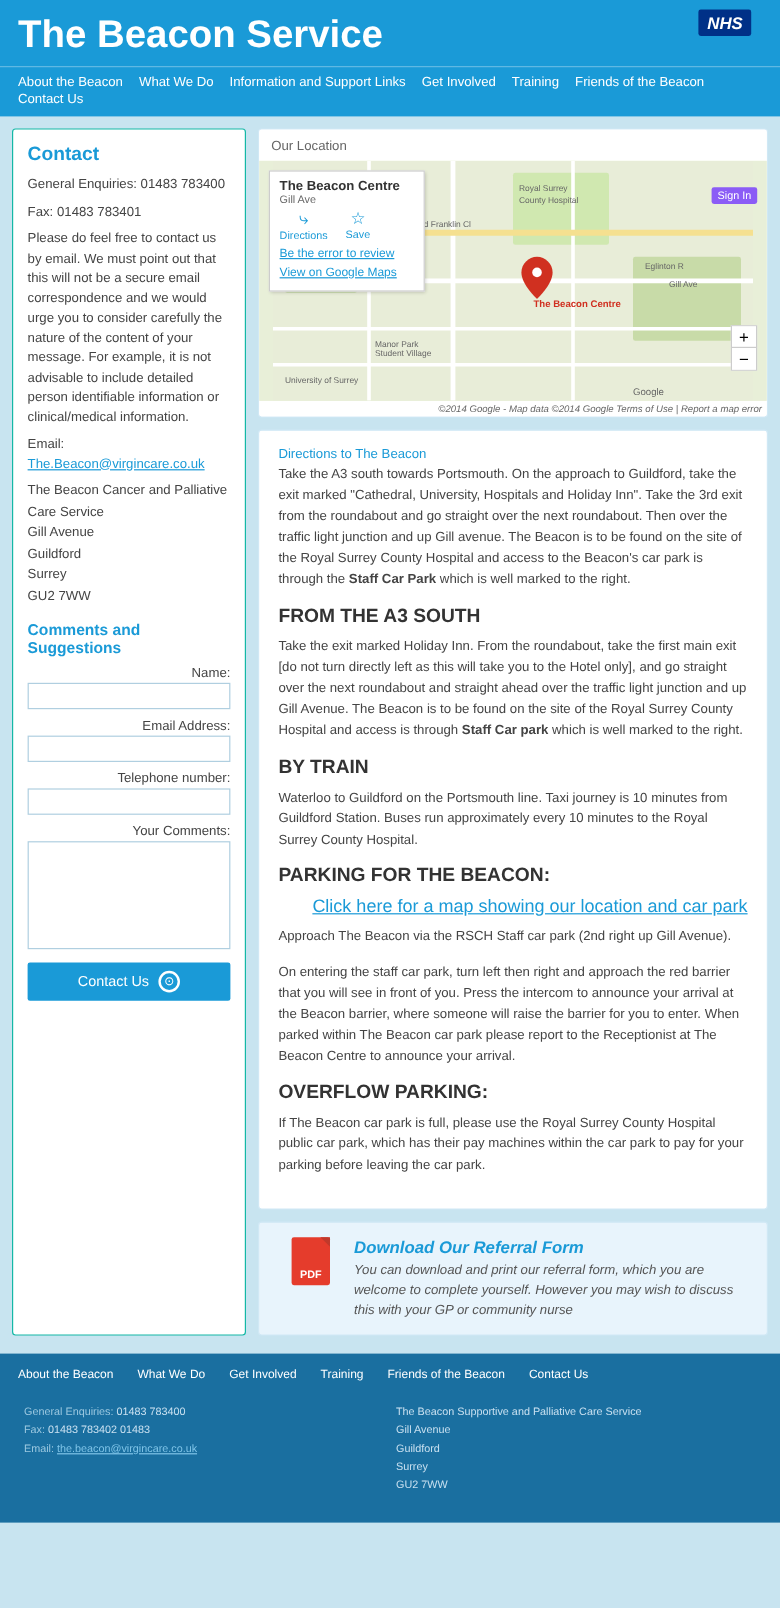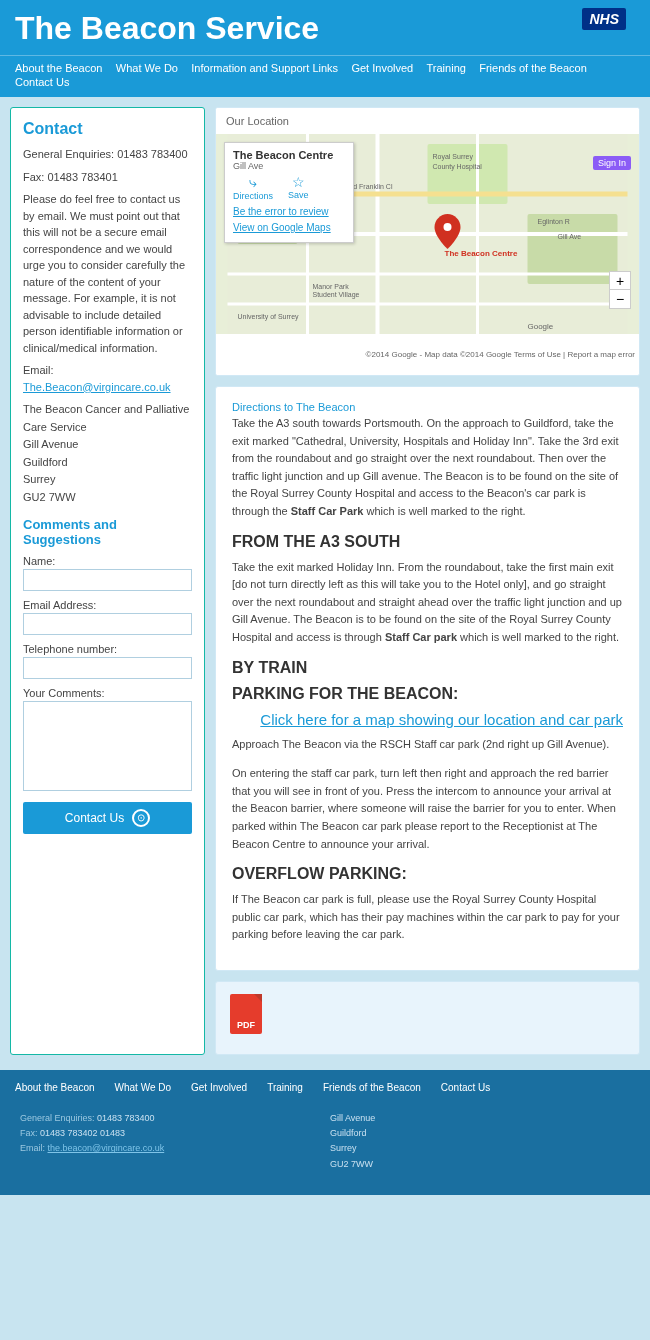--- a/index.html
+++ b/index.html
@@ -18,21 +18,21 @@
     .main-content { display: flex; gap: 10px; padding: 10px 10px; }
 
     
     .sidebar { background: #fff; border: 1px solid #14b8a6; border-radius: 3px; width: 195px; min-width: 195px; padding: 12px; }
     .sidebar h2 { color: #1a9ad7; font-size: 16px; margin-bottom: 8px; }
     .sidebar p { font-size: 11px; line-height: 1.5; margin-bottom: 6px; color: #444; }
     .sidebar a { color: #1a9ad7; font-size: 11px; }
     .sidebar .address { font-size: 11px; line-height: 1.6; color: #444; margin-bottom: 10px; }
     .sidebar h3 { color: #1a9ad7; font-size: 13px; margin-bottom: 8px; }
     .form-group { margin-bottom: 8px; }
-    .form-group label { display: block; font-size: 11px; color: #444; margin-bottom: 2px; }
+    .form-group label { display: block; font-size: 11px; color: #444; margin-bottom: 2px; text-align: right; }
     .form-group input[type="text"] { width: 100%; border: 1px solid #b0cfe0; padding: 3px 4px; font-size: 11px; height: 22px; }
     .form-group textarea { width: 100%; border: 1px solid #b0cfe0; padding: 3px 4px; font-size: 11px; height: 90px; resize: none; }
     .contact-btn { background: #1a9ad7; color: #fff; border: none; padding: 7px 20px; font-size: 12px; cursor: pointer; width: 100%; display: flex; align-items: center; justify-content: center; gap: 8px; border-radius: 2px; margin-top: 8px; }
     .contact-btn .btn-circle { width: 18px; height: 18px; border: 2px solid #fff; border-radius: 50%; display: flex; align-items: center; justify-content: center; font-size: 10px; }
 
     
     .right-content { flex: 1; }
 
     
     .map-box { background: #fff; border: 1px solid #d0e8f5; border-radius: 3px; margin-bottom: 10px; overflow: hidden; }
@@ -51,21 +51,21 @@
     
     .directions-box { background: #fff; border: 1px solid #d0e8f5; border-radius: 3px; padding: 14px 16px; margin-bottom: 10px; }
     .dir-subtitle { color: #1a9ad7; font-size: 11px; margin-bottom: 2px; }
     .dir-heading { font-size: 18px; font-weight: bold; color: #333; text-transform: uppercase; margin-bottom: 8px; }
     .dir-text { font-size: 11px; line-height: 1.6; color: #444; margin-bottom: 12px; }
     .dir-text strong { font-weight: bold; }
     .dir-subheading { font-size: 16px; font-weight: bold; text-transform: uppercase; color: #333; margin-bottom: 8px; }
 
     
     .referral-box { background: #e8f4fc; border: 1px solid #d0e8f5; border-radius: 3px; padding: 12px 14px; display: flex; align-items: flex-start; gap: 12px; }
-    .pdf-icon { width: 40px; height: 48px; min-width: 40px; position: relative; }
+    .pdf-icon { width: 40px; height: 48px; min-width: 40px; position: relative; margin-left: 13px; }
     .pdf-icon-body { width: 32px; height: 40px; background: #e53c2c; border-radius: 2px; position: relative; display: flex; align-items: flex-end; justify-content: center; padding-bottom: 4px; }
     .pdf-icon-body::before { content: ''; position: absolute; top: 0; right: 0; border-style: solid; border-width: 0 8px 8px 0; border-color: transparent #c0392b transparent transparent; }
     .pdf-text { color: #fff; font-size: 9px; font-weight: bold; }
     .referral-title { color: #1a9ad7; font-size: 14px; font-style: italic; font-weight: bold; margin-bottom: 4px; }
     .referral-desc { font-size: 11px; color: #555; line-height: 1.5; font-style: italic; }
 
     
     .footer { background: #1a6fa0; padding: 12px 15px 0; margin-top: 5px; }
     .footer-nav { display: flex; gap: 20px; margin-bottom: 10px; justify-content: flex-start; }
     .footer-nav a { color: #fff; font-size: 10px; text-decoration: none; }
@@ -216,50 +216,55 @@
           </div>
         </div>
 
         <div class="map-sign-in" style="cursor:pointer;position:absolute;top:8px;right:8px;z-index:5;">Sign In</div>
 
         <div class="map-zoom" style="position:absolute;right:8px;bottom:25px;z-index:5;">
           <button style="display:block;width:20px;height:18px;border:none;background:#fff;cursor:pointer;font-size:14px;line-height:1;border-bottom:1px solid #ccc;">+</button>
           <button style="display:block;width:20px;height:18px;border:none;background:#fff;cursor:pointer;font-size:14px;line-height:1;">−</button>
         </div>
       </div>
-      <div class="map-credit" style="font-size:8px;color:#666;padding:16px 4px;background:#fff;text-align:right;">©2014 Google - Map data ©2014 Google   Terms of Use | Report a map error</div>
+      <div class="map-credit" style="font-size:8px;color:#666;padding:2px 4px;background:#fff;text-align:right;font-style:italic;">©2014 Google - Map data ©2014 Google   Terms of Use | Report a map error</div>
     </div>
 
     <div class="directions-box">
       <div class="dir-subtitle">Directions to The Beacon</div>
       <p class="dir-text">
         Take the A3 south towards Portsmouth. On the approach to Guildford, take the exit marked "Cathedral, University, Hospitals and Holiday Inn". Take the 3rd exit from the roundabout and go straight over the next roundabout. Then over the traffic light junction and up Gill avenue. The Beacon is to be found on the site of the Royal Surrey County Hospital and access to the Beacon's car park is through the <strong>Staff Car Park</strong> which is well marked to the right.
       </p>
 
       <div class="dir-subheading">FROM THE A3 SOUTH</div>
       <p class="dir-text">
         Take the exit marked Holiday Inn. From the roundabout, take the first main exit [do not turn directly left as this will take you to the Hotel only], and go straight over the next roundabout and straight ahead over the traffic light junction and up Gill Avenue. The Beacon is to be found on the site of the Royal Surrey County Hospital and access is through <strong>Staff Car park</strong> which is well marked to the right.
       </p>
 
       <div class="dir-subheading">BY TRAIN</div>
+      <p class="dir-text">Waterloo to Guildford on the Portsmouth line. Taxi journey is 10 minutes from Guildford Station. Buses run approximately every 10 minutes to the Royal Surrey County Hospital.</p>
 
       <div class="dir-subheading">PARKING FOR THE BEACON:</div>
       <a href="#" style="color:#1a9ad7;font-size:15px;display:block;margin-bottom:8px;text-align:right;">Click here for a map showing our location and car park</a>
       <p class="dir-text">Approach The Beacon via the RSCH Staff car park (2nd right up Gill Avenue).</p>
       <p class="dir-text">On entering the staff car park, turn left then right and approach the red barrier that you will see in front of you. Press the intercom to announce your arrival at the Beacon barrier, where someone will raise the barrier for you to enter. When parked within The Beacon car park please report to the Receptionist at The Beacon Centre to announce your arrival.</p>
 
       <div class="dir-subheading">OVERFLOW PARKING:</div>
       <p class="dir-text">If The Beacon car park is full, please use the Royal Surrey County Hospital public car park, which has their pay machines within the car park to pay for your parking before leaving the car park.</p>
     </div>
 
     <div class="referral-box">
       <div class="pdf-icon">
         <div class="pdf-icon-body">
           <span class="pdf-text">PDF</span>
         </div>
+      </div>
+      <div>
+        <div class="referral-title" style="cursor:pointer;">Download Our Referral Form</div>
+        <div class="referral-desc">You can download and print our referral form, which you are welcome to complete yourself. However you may wish to discuss this with your GP or community nurse</div>
       </div>
     </div>
 
   </div>
 </div>
 
 <div class="footer">
   <div class="footer-nav">
     <a href="#">About the Beacon</a>
     <a href="#">What We Do</a>
@@ -280,20 +285,21 @@
         <span>01483 783402 01483</span>
       </p>
       <p>
         <span class="label">Email: </span>
         <a href="#" style="color:#7fc4e8;">the.beacon@virgincare.co.uk</a>
       </p>
     </div>
 
 
     <div class="footer-addr">
+      <p>The Beacon Supportive and Palliative Care Service</p>
       <p>Gill Avenue</p>
       <p>Guildford</p>
       <p>Surrey</p>
       <p>GU2 7WW</p>
     </div>
   </div>
   <div style="height:15px;"></div>
 </div>
 
 </body></html>

